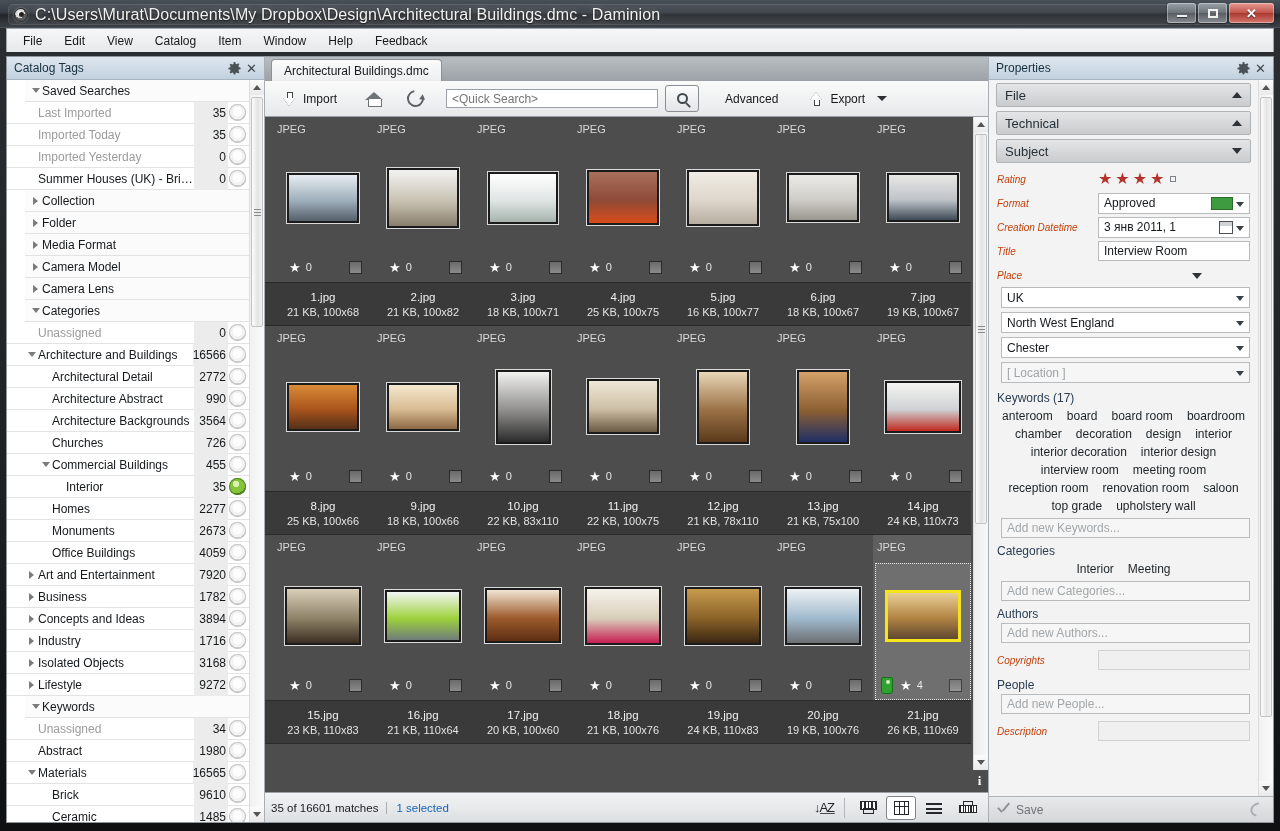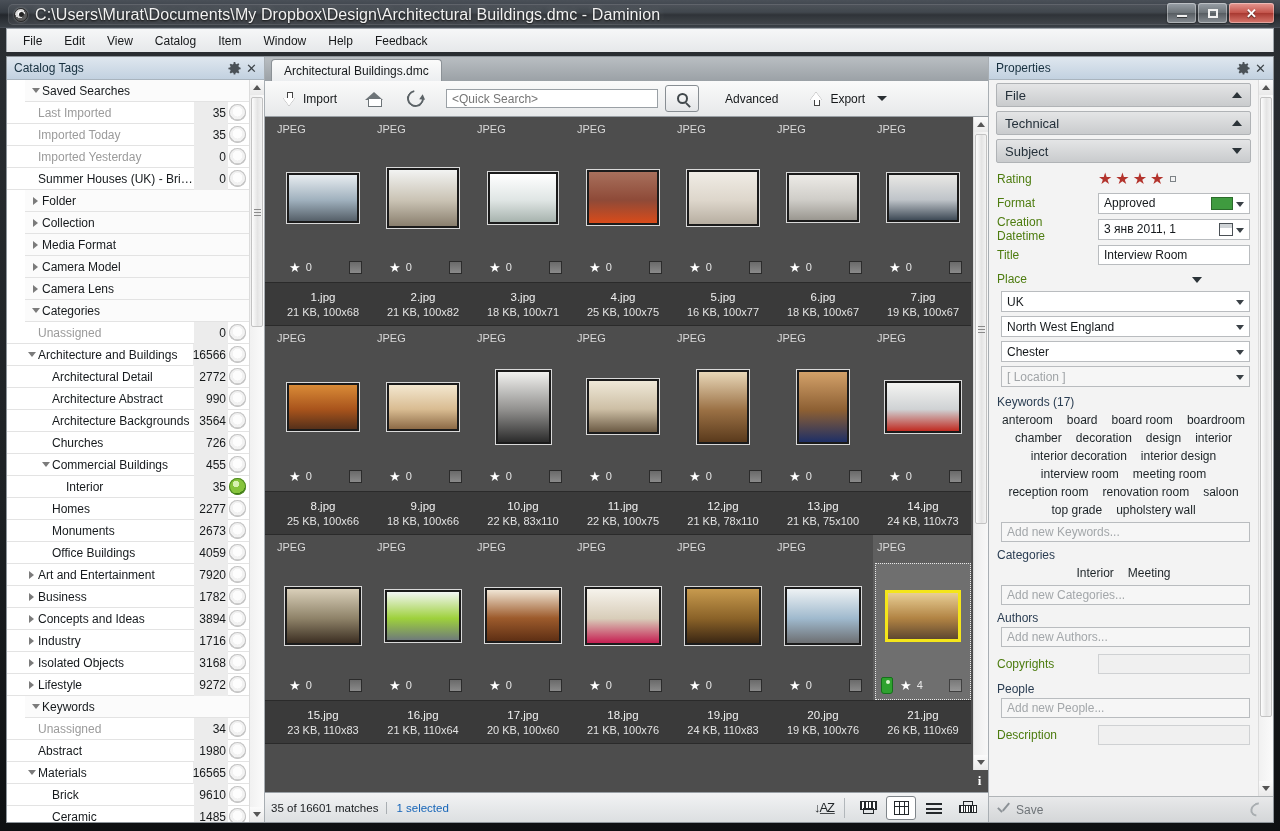--- a/index.html
+++ b/index.html
@@ -252,21 +252,21 @@
     height:24px; margin:0 7px 4px 7px; display:flex; align-items:center;
     background:linear-gradient(to bottom,#e4e5e6,#c9cbcd);
     border:1px solid #b0b3b6; border-radius:2px; padding:0 8px;
     color:#24303a; font-size:13px;
   }
   .acc .accl{ flex:1; }
   .chev{ width:0;height:0;}
   .chev.up{ border-left:5px solid transparent;border-right:5px solid transparent;border-bottom:6px solid #2b3338;}
   .chev.dn{ border-left:5px solid transparent;border-right:5px solid transparent;border-top:6px solid #2b3338;}
   .frow{ display:flex; align-items:center; min-height:24px; padding:0 8px; gap:6px; }
-  .flabel{ width:95px; flex:0 0 95px; color:#4d7c0f; font-size:12px;}
+  .flabel{ width:95px; flex:0 0 95px; color:#c2410c; font-size:10px;font-style:italic;}
   .fval{ flex:1; }
   .inp{
     height:20px; border:1px solid #b9bcbf; background:#fff; font-size:12px; color:#15191c;
     display:flex; align-items:center; padding:0 5px; width:100%;
   }
   .inp.ph{ color:#a3a7aa; background:#f6f6f6; }
   .inp.plain{ background:#f0f0f0; border:1px solid #cfd1d3;}
   .selectbox{ position:relative; display:flex; align-items:center; height:21px;
     border:1px solid #b9bcbf; background:#fff; padding:0 18px 0 5px; font-size:12px; color:#15191c; width:100%;}
   .selectbox .car{ position:absolute; right:5px; top:8px; width:0;height:0;
@@ -378,28 +378,28 @@
               <span class="tri"></span>
               <span class="tw-label">Summer Houses (UK) - Brick&amp;...</span>
               <span class="tw-count">0</span>
               <span class="tw-bullet"></span>
             </div>
             <div class="trow group">
               <span style="width:4px;flex:0 0 4px;"></span>
               <span class="tri right">
                 <i></i>
               </span>
-              <span class="tw-label">Folder</span>
+              <span class="tw-label">Collection</span>
             </div>
             <div class="trow group">
               <span style="width:4px;flex:0 0 4px;"></span>
               <span class="tri right">
                 <i></i>
               </span>
-              <span class="tw-label">Collection</span>
+              <span class="tw-label">Folder</span>
             </div>
             <div class="trow group">
               <span style="width:4px;flex:0 0 4px;"></span>
               <span class="tri right">
                 <i></i>
               </span>
               <span class="tw-label">Media Format</span>
             </div>
             <div class="trow group">
               <span style="width:4px;flex:0 0 4px;"></span>

